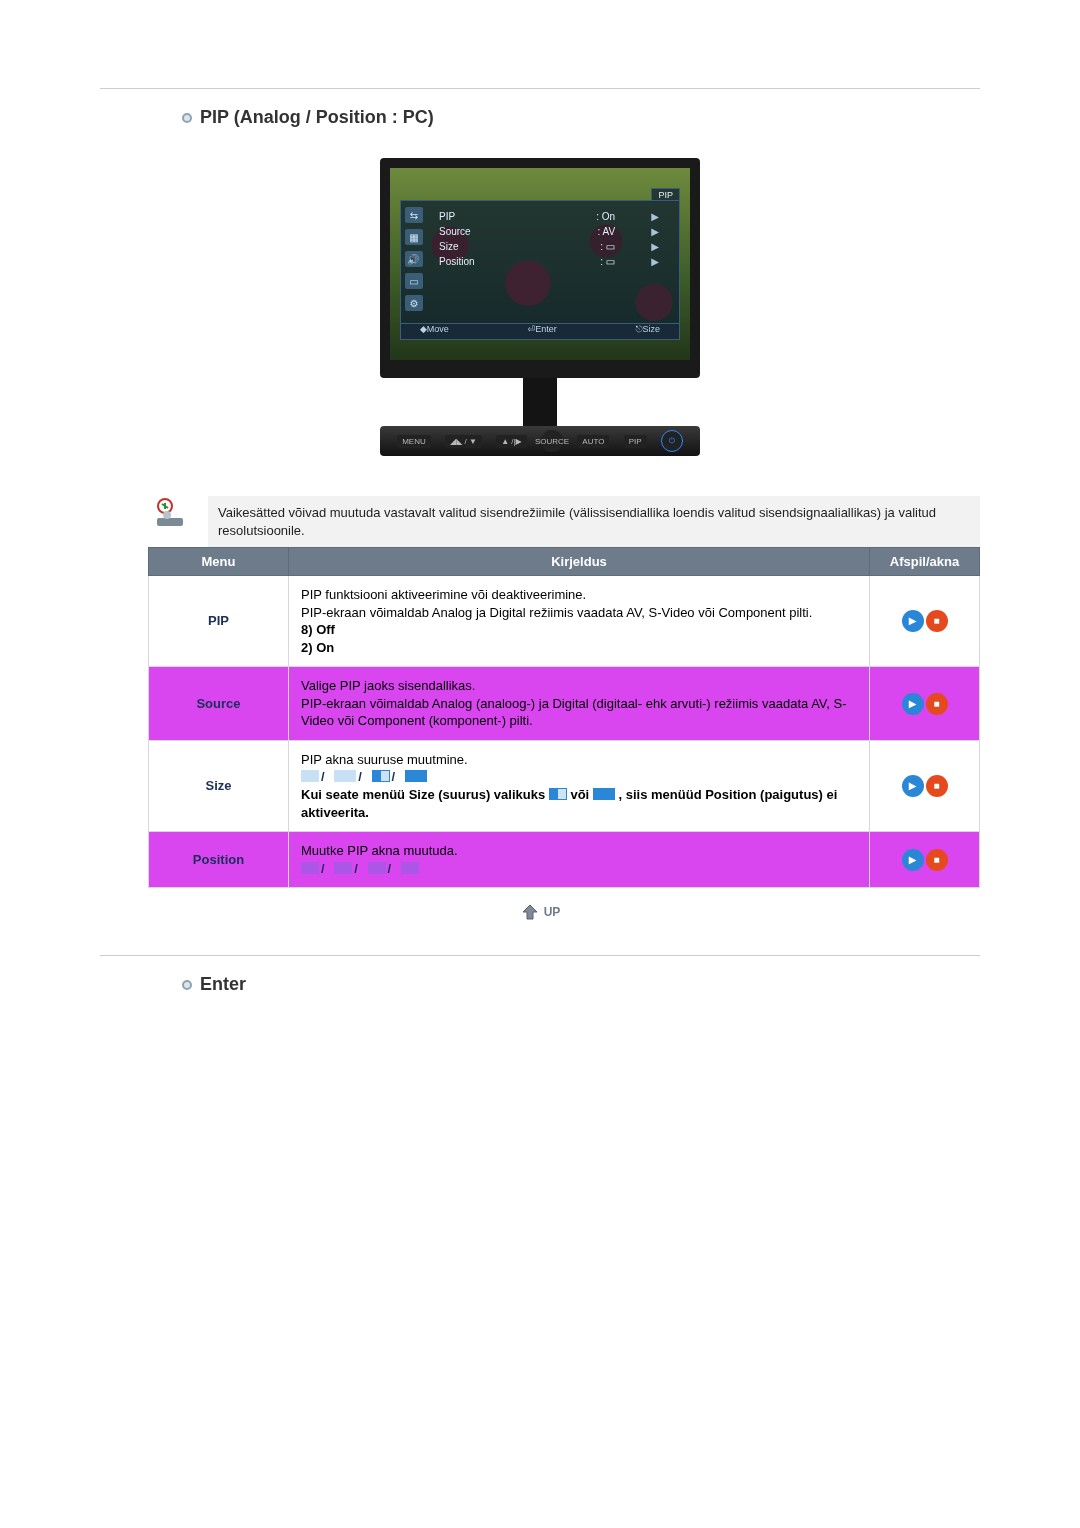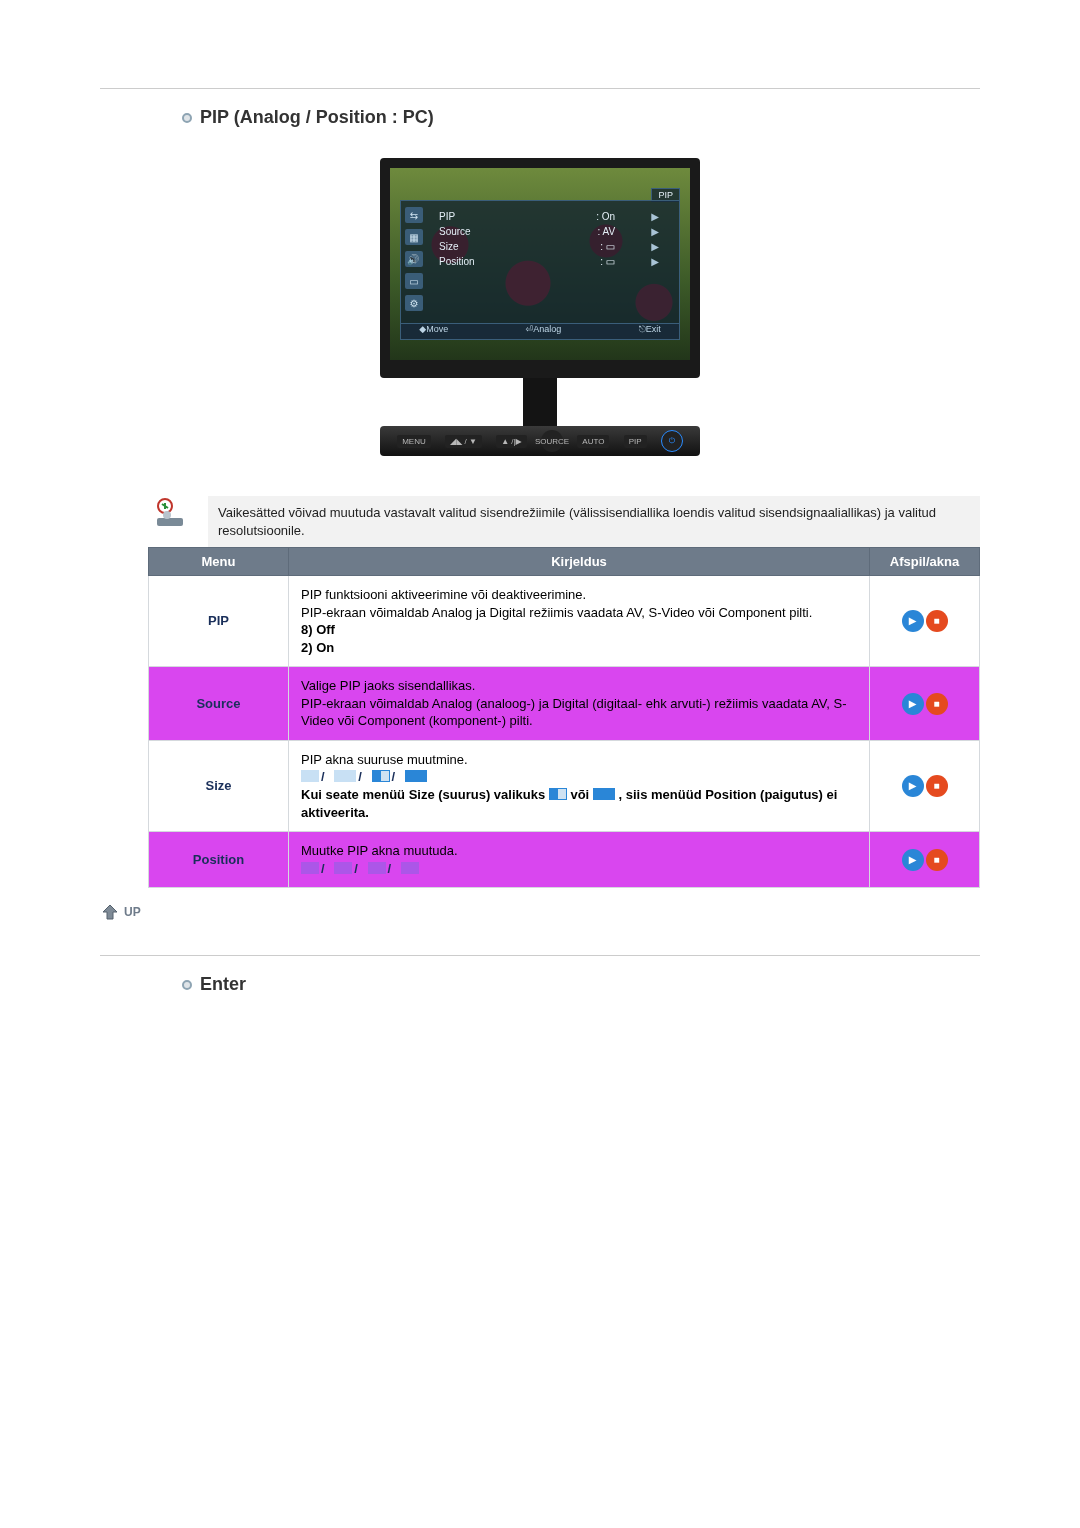--- a/index.html
+++ b/index.html
@@ -256,21 +256,21 @@
   .g-bl::after { left: 1px; bottom: 1px; }
   .g-tr::after { right: 1px; top: 1px; }
   .g-tl::after { left: 1px; top: 1px; }
   .g-half { opacity: 1; background: linear-gradient(90deg, #2a86d7 50%, #cfe2f2 50%); }
   .g-half::after { display:none; }
   .g-wide { width: 22px; opacity: 1; }
   .g-wide::after { display:none; }
   .sep { color: #1a2f5a; font-weight: bold; padding: 0 2px; }
 
   .up-wrap {
-    text-align: left;
+    text-align: center;
     margin: 14px 0 30px 0;
   }
   .up-btn {
     display: inline-flex;
     align-items: center;
     gap: 4px;
     color: #6e7b8a;
     font-size: 12px;
     font-weight: bold;
   }
@@ -318,22 +318,22 @@
             <span class="arr">▶</span>
           </div>
           <div class="osd-row">
             <span class="lbl">Position</span>
             <span class="val">: ▭</span>
             <span class="arr">▶</span>
           </div>
         </div>
         <div class="osd-footer">
           <span>◆Move</span>
-          <span>⏎Analog</span>
-          <span>⎋Exit</span>
+          <span>⏎Enter</span>
+          <span>⎋Size</span>
         </div>
       </div>
     </div>
     <div class="monitor-neck"></div>
     <div class="monitor-base">
       <span class="base-btn">MENU</span>
       <span class="base-btn">◢◣ / ▼</span>
       <span class="base-btn">▲ /|▶</span>
       <span class="base-btn round">SOURCE</span>
       <span class="base-btn">AUTO</span>

